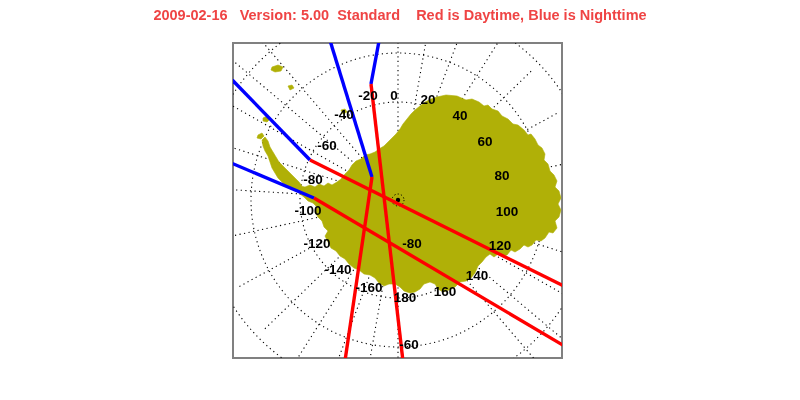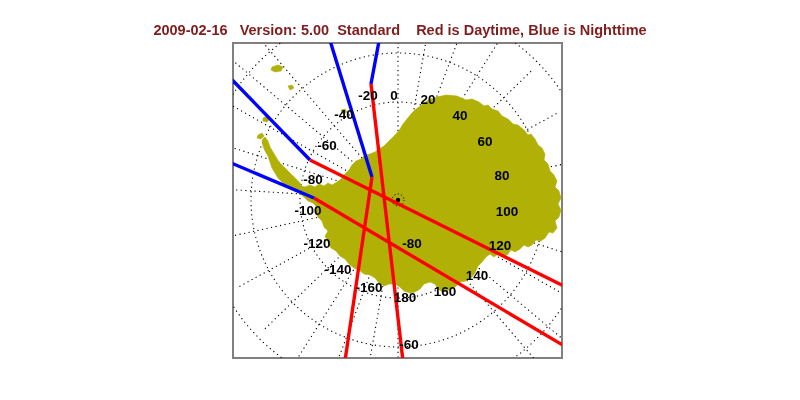--- a/index.html
+++ b/index.html
@@ -11,27 +11,27 @@
     position: relative;
     width: 800px;
     height: 400px;
     background: #ffffff;
     overflow: hidden;
     font-family: "Liberation Sans", sans-serif;
   }
   #title {
     position: absolute;
     left: 0;
-    top: 22px;
+    top: 7px;
     width: 800px;
     text-align: center;
     font-family: "Liberation Sans", sans-serif;
     font-size: 14.5px;
     font-weight: bold;
-    color: #7f1d1d;
+    color: #ef4444;
     white-space: pre;
     letter-spacing: 0px;
   }
   #plot {
     position: absolute;
     left: 232px;
     top: 42px;
     width: 331px;
     height: 317px;
   }

